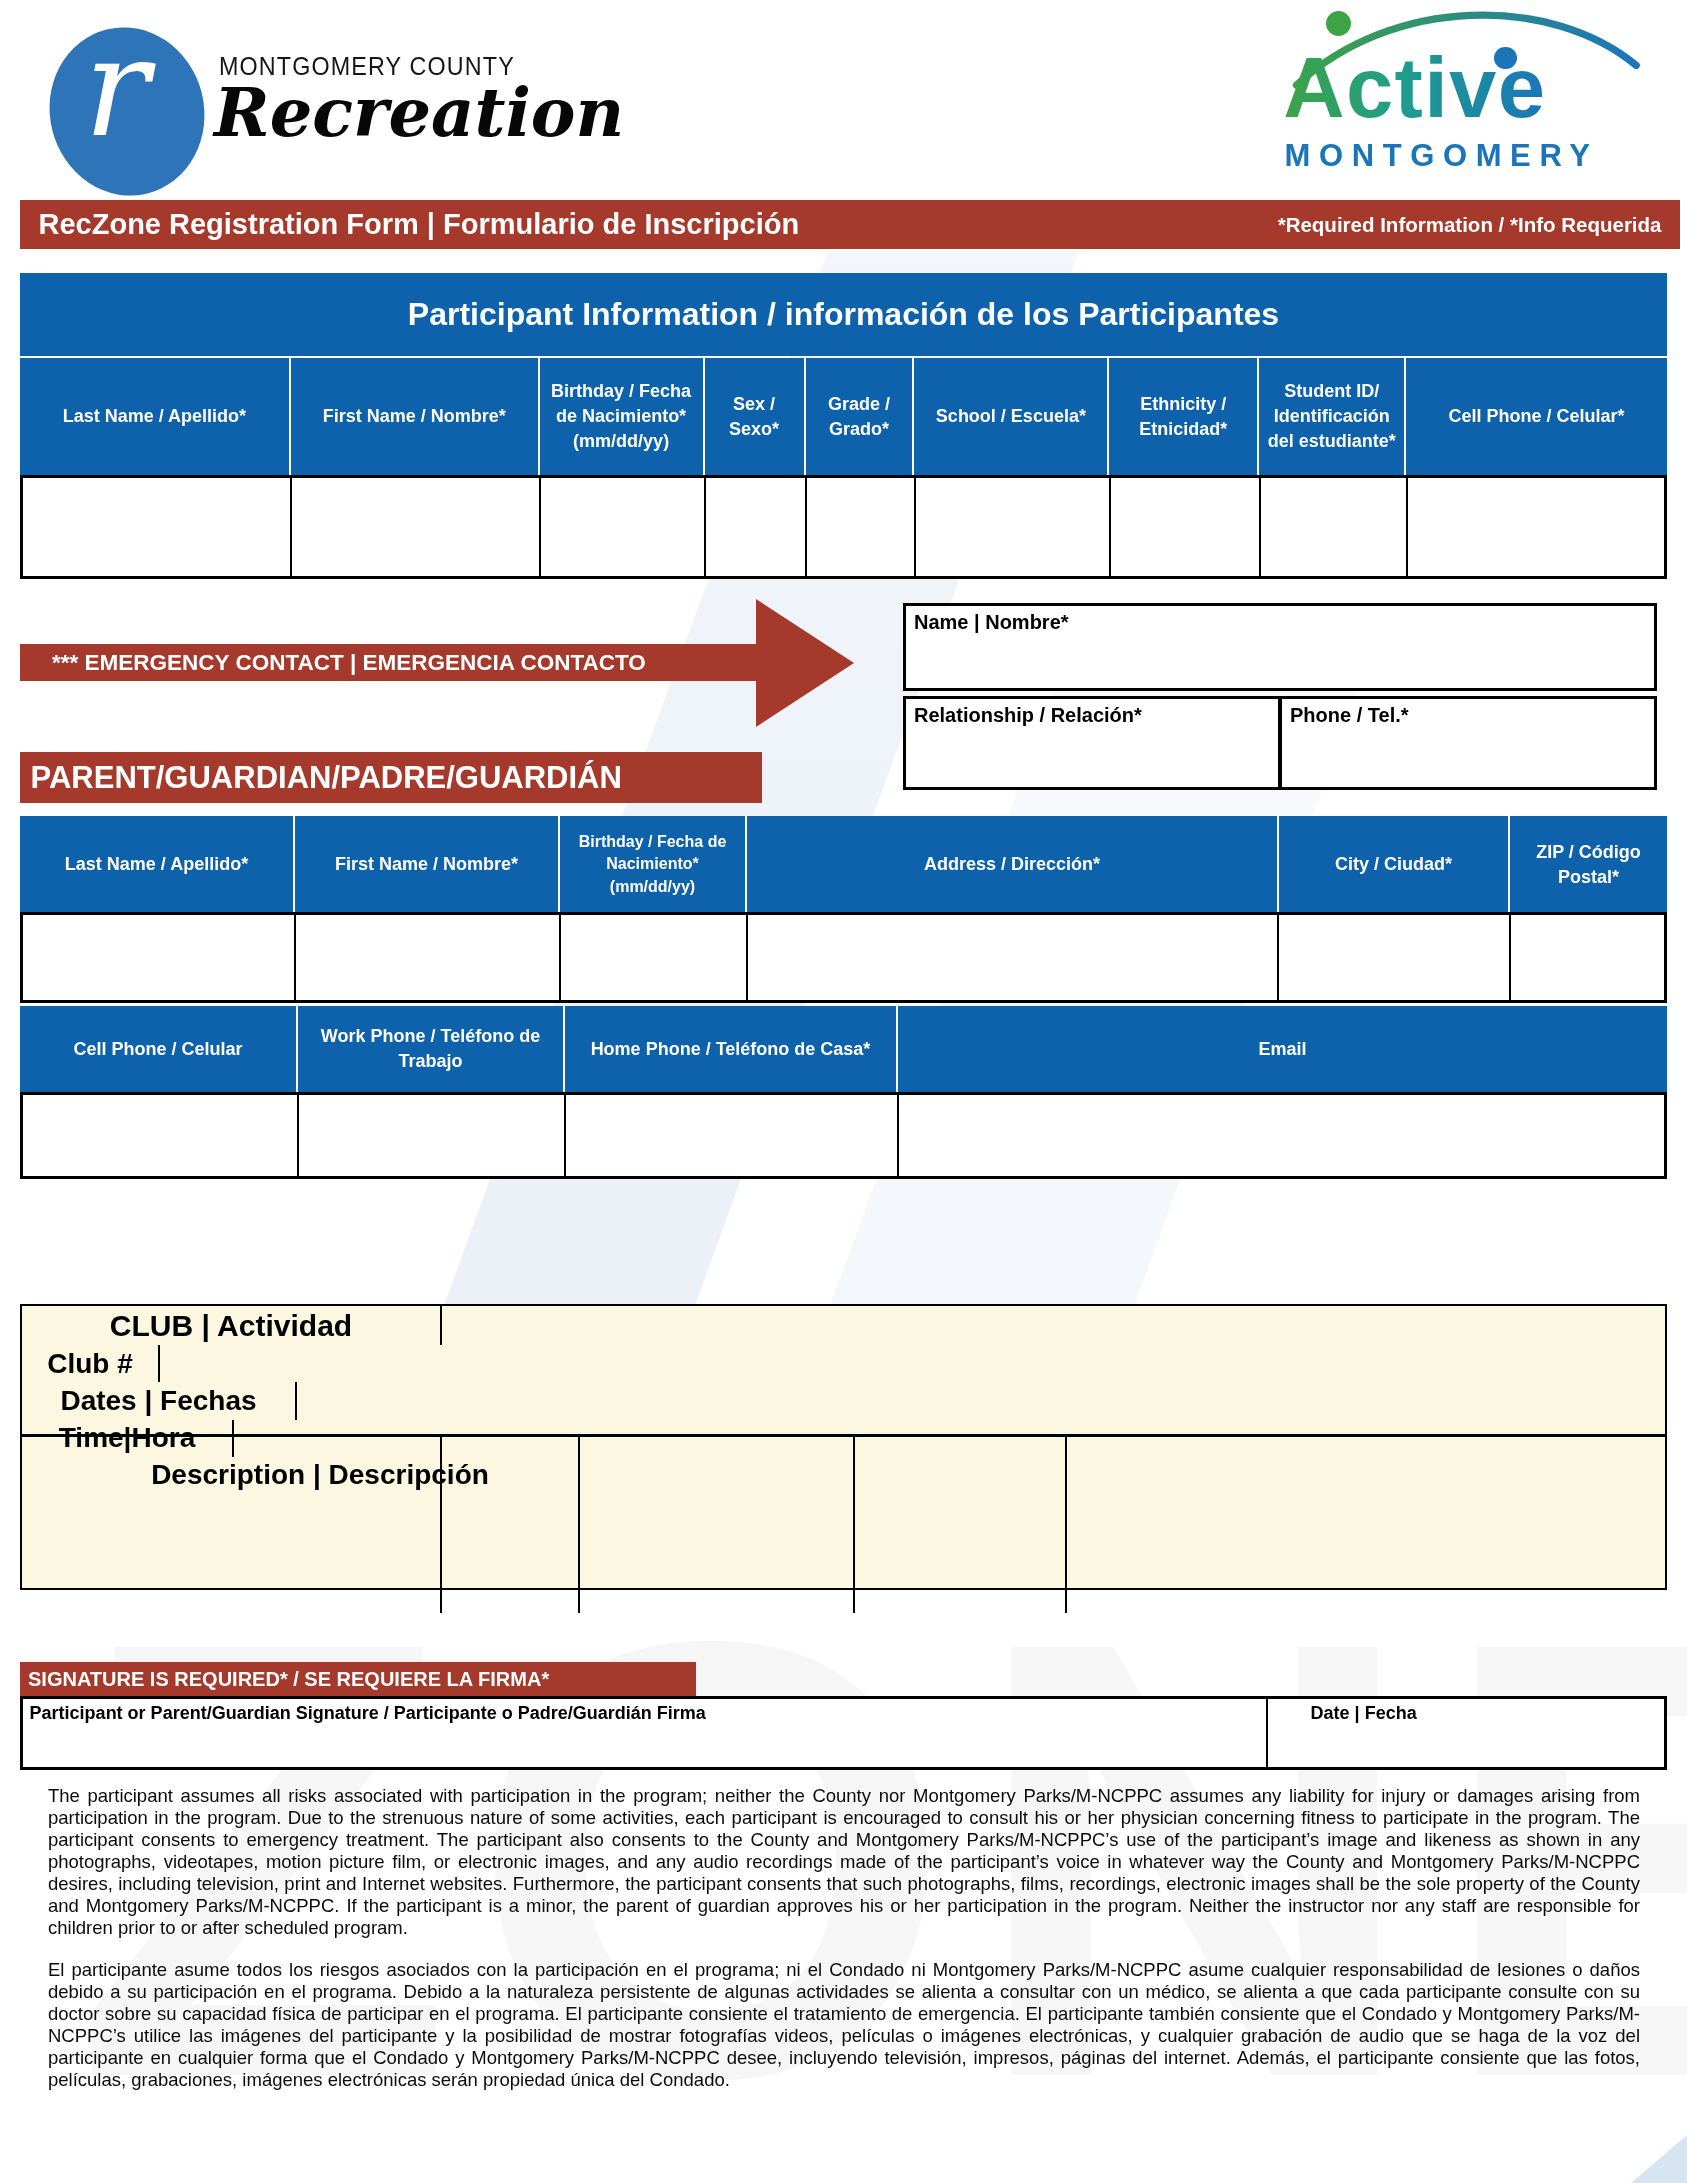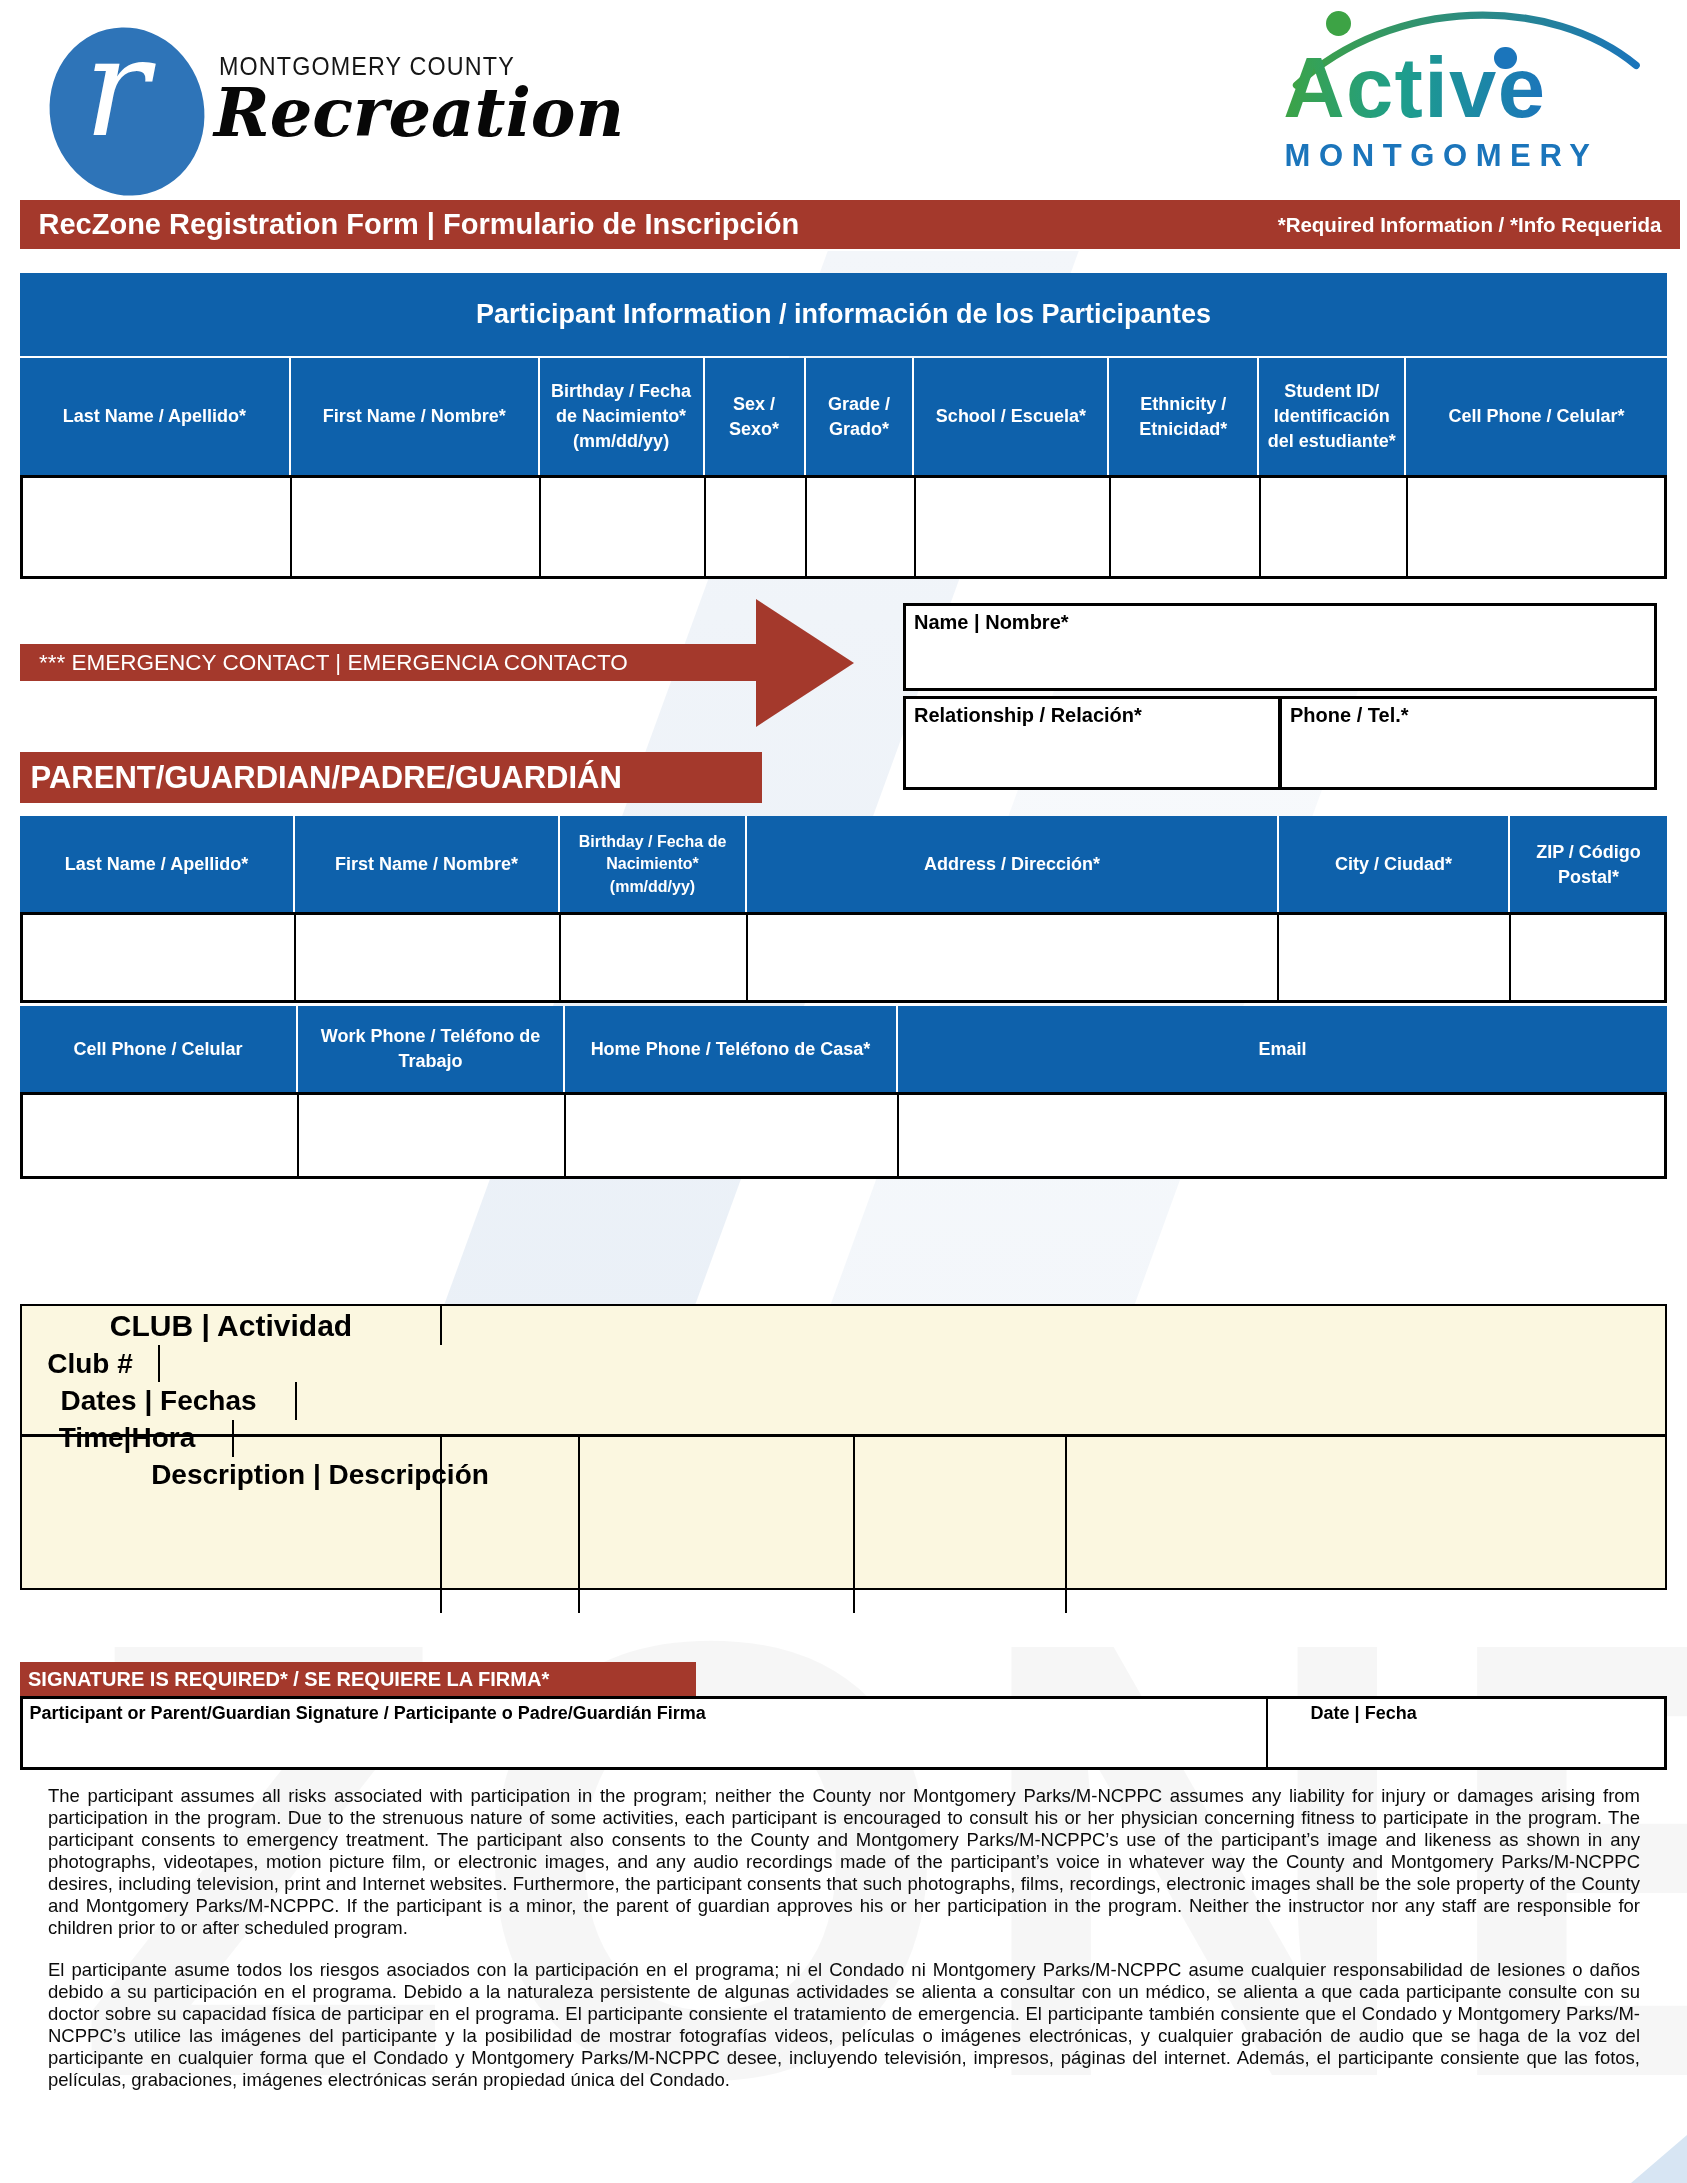--- a/index.html
+++ b/index.html
@@ -33,32 +33,32 @@
             -webkit-background-clip:text;background-clip:text;color:transparent;}
   .act-sub{position:absolute;left:10.6px;top:131px;font-size:31px;font-weight:700;color:#1B75BB;
            letter-spacing:8.6px;white-space:nowrap;}
   
   .title-bar{left:20px;top:200px;width:1660px;height:49px;background:#A4392C;display:flex;
              justify-content:space-between;align-items:center;padding:0 18.5px;box-sizing:border-box;}
   .tb-left{font-size:29px;font-weight:700;color:#fff;white-space:nowrap;}
   .tb-right{font-size:20.5px;font-weight:700;color:#ffffff;white-space:nowrap;}
   
   .banner{left:20px;top:273px;width:1647px;height:83px;background:#0E61AB;display:flex;
-          align-items:center;justify-content:center;font-size:27px;font-weight:700;color:#fff;}
+          align-items:center;justify-content:center;font-size:32px;font-weight:700;color:#fff;}
   .trow{display:flex;box-sizing:border-box;}
   .th{background:#0E61AB;color:#fff;font-weight:700;font-size:18px;line-height:1.38;text-align:center;
       display:flex;align-items:center;justify-content:center;padding:6.6px 5.3px;box-sizing:border-box;
       border-right:2.6px solid #fff;overflow-wrap:anywhere;}
   .th:last-child{border-right:none;}
   .ti{background:#fff;border-right:2px solid #000;box-sizing:border-box;}
   .ti:last-child{border-right:none;}
   .ibox{border:3.3px solid #000;background:#fff;box-sizing:border-box;}
   
   .em-bar{left:20px;top:644px;width:736px;height:37px;background:#A4392C;color:#fff;font-size:22.5px;
-          font-weight:400;display:flex;align-items:center;padding-left:19px;box-sizing:border-box;white-space:nowrap;}
+          font-weight:700;display:flex;align-items:center;padding-left:32px;box-sizing:border-box;white-space:nowrap;}
   .em-arrow{left:756px;top:599px;width:0;height:0;border-top:64px solid transparent;
             border-bottom:64px solid transparent;border-left:98px solid #A4392C;}
   .fieldbox{border:3.3px solid #000;background:#fff;box-sizing:border-box;font-size:20px;font-weight:700;
             padding:5.3px 8px;color:#000;}
   
   .par-bar{left:20px;top:752px;width:742px;height:51px;background:#A4392C;color:#fff;font-size:31px;
            font-weight:700;display:flex;align-items:center;padding-left:10.6px;box-sizing:border-box;white-space:nowrap;}
   
   .club{left:20px;top:1304px;width:1647px;height:286px;border:2.6px solid #000;background:#FBF7E0;box-sizing:border-box;}
   .club-head{display:flex;height:131px;border-bottom:3.3px solid #000;box-sizing:border-box;flex-direction:column;}

